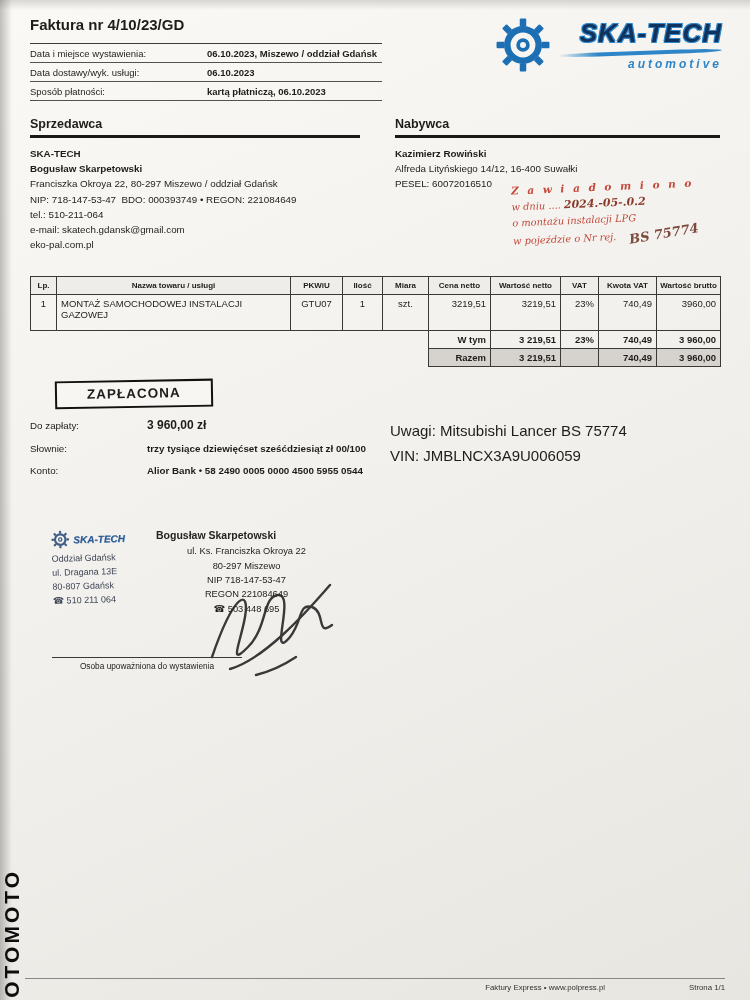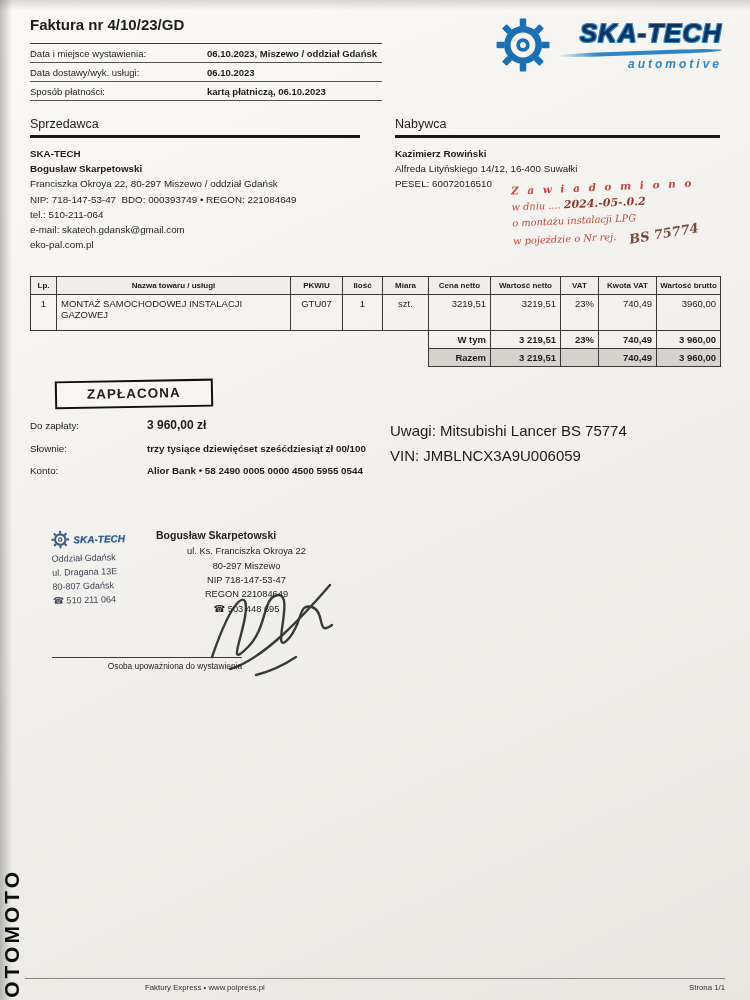--- a/index.html
+++ b/index.html
@@ -27,21 +27,21 @@
   .brand { font-size:26px; font-weight:bold; font-style:italic; letter-spacing:1px; color:#11325c;
            text-shadow:1px 1px 0 #2e86c8,-1px -1px 0 #2e86c8,1px -1px 0 #2e86c8,-1px 1px 0 #2e86c8; }
   .swoosh { width:165px; height:4px; border-radius:50%/100%;
            background:linear-gradient(90deg,rgba(46,134,200,0),#2e86c8 25%,#2e86c8); margin:2px 0 2px; transform:rotate(-2deg); }
   .tagline { font-size:12px; font-style:italic; font-weight:bold; color:#2e86c8; letter-spacing:3px; }
 
   
   .parties { display:flex; gap:35px; padding:0 30px; margin-top:16px; }
   .party.seller { width:330px; flex:none; }
   .party.buyer { flex:1; }
-  .party h2 { font-size:12.5px; font-weight:normal; padding-bottom:4px; border-bottom:3px solid #1a1918; }
+  .party h2 { font-size:12.5px; font-weight:bold; padding-bottom:4px; border-bottom:3px solid #1a1918; }
   .party .lines { margin-top:8px; font-size:9.8px; line-height:1.55; }
   .party .lines .b { font-weight:bold; }
 
   
   .lpg-stamp { position:absolute; top:178px; right:28px; width:210px; transform:rotate(-2.5deg);
            color:#c5473a; font-family:"DejaVu Serif",serif; font-style:italic; font-size:9.8px; line-height:1.55; }
   .lpg-stamp .l1 { font-weight:bold; letter-spacing:2.5px; font-size:10.5px; }
   .lpg-stamp .hand { font-weight:bold; color:#8a3a2a; font-size:11px; }
   .lpg-stamp .hand-reg { display:inline-block; font-size:13px; transform:rotate(-7deg); margin-left:10px; color:#7d4a3e; font-weight:bold; }
 
@@ -74,27 +74,27 @@
   .stamp-area { position:relative; margin:42px 0 0 52px; height:180px; }
   .blue-stamp { width:140px; margin-top:14px; color:#3d4455; transform:rotate(-1.5deg); }
   .bs-head { display:flex; align-items:center; gap:4px; margin-bottom:4px; }
   .bs-brand { font-size:10px; font-weight:bold; font-style:italic; color:#2f5a8f; text-shadow:.5px .5px 0 #8fb2d6; }
   .bs-lines { font-size:9px; line-height:1.55; }
   .person { position:absolute; left:92px; top:0; width:205px; text-align:center; color:#242320; }
   .person .pname { font-size:10.5px; font-weight:bold; margin-bottom:3px; text-align:left; padding-left:12px; }
   .person .pline { font-size:9.3px; line-height:1.55; }
   .signature { position:absolute; left:148px; top:42px; width:160px; height:115px; }
   .auth-caption { position:absolute; left:0; top:128px; width:190px; border-top:1px solid #3a3936;
-           padding-top:3px; font-size:8.3px; text-align:right; color:#242320; }
+           padding-top:3px; font-size:8.3px; text-align:center; color:#242320; }
 
   
   .footer { position:absolute; left:25px; right:25px; bottom:8px; border-top:1px solid #8a8884;
            padding-top:4px; display:flex; font-size:7.8px; color:#33322f; }
   .footer .f-left { width:120px; }
-  .footer .f-center { flex:1; text-align:left; }
+  .footer .f-center { flex:1; text-align:right; }
   .footer .f-right { width:120px; text-align:right; }
 
   
   .watermark { position:absolute; left:0; bottom:2px; writing-mode:vertical-rl; transform:rotate(180deg);
            font-size:21px; font-weight:bold; letter-spacing:3px; color:#0d0d0d; }
 </style>
 </head>
 <body>
 
 <div class="photo">

